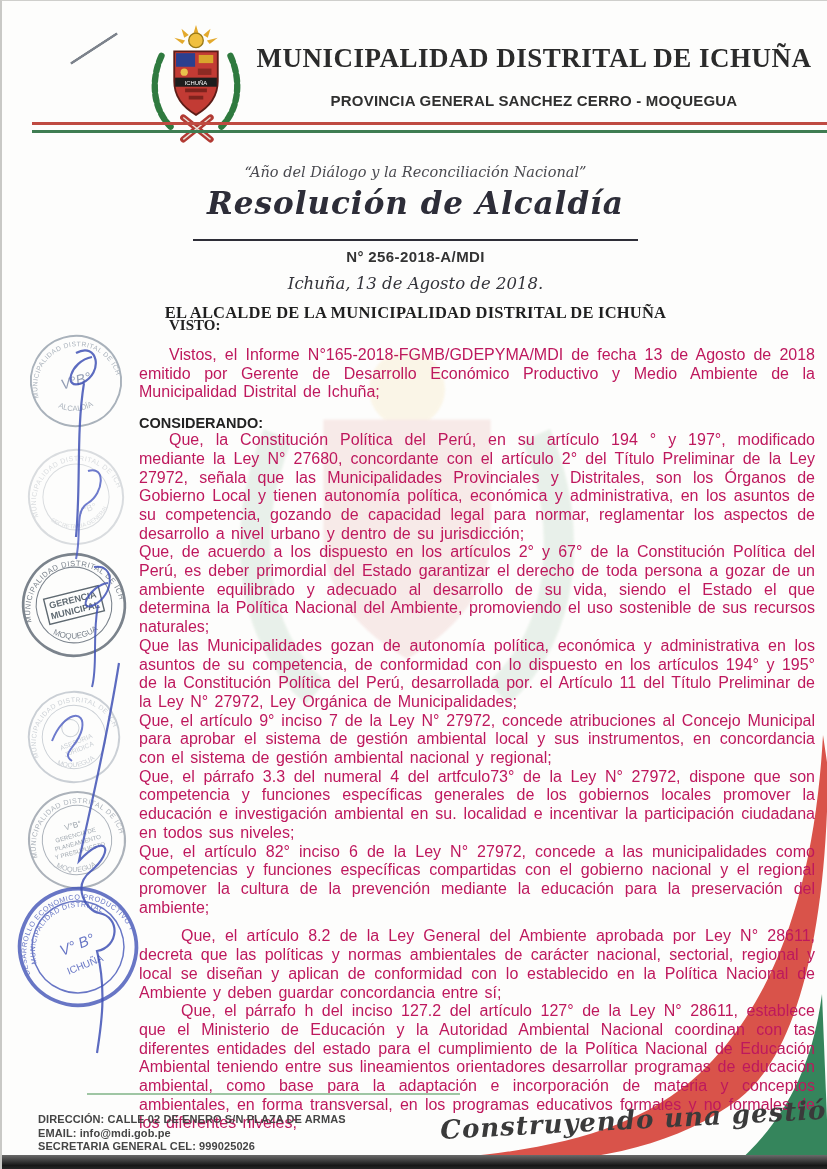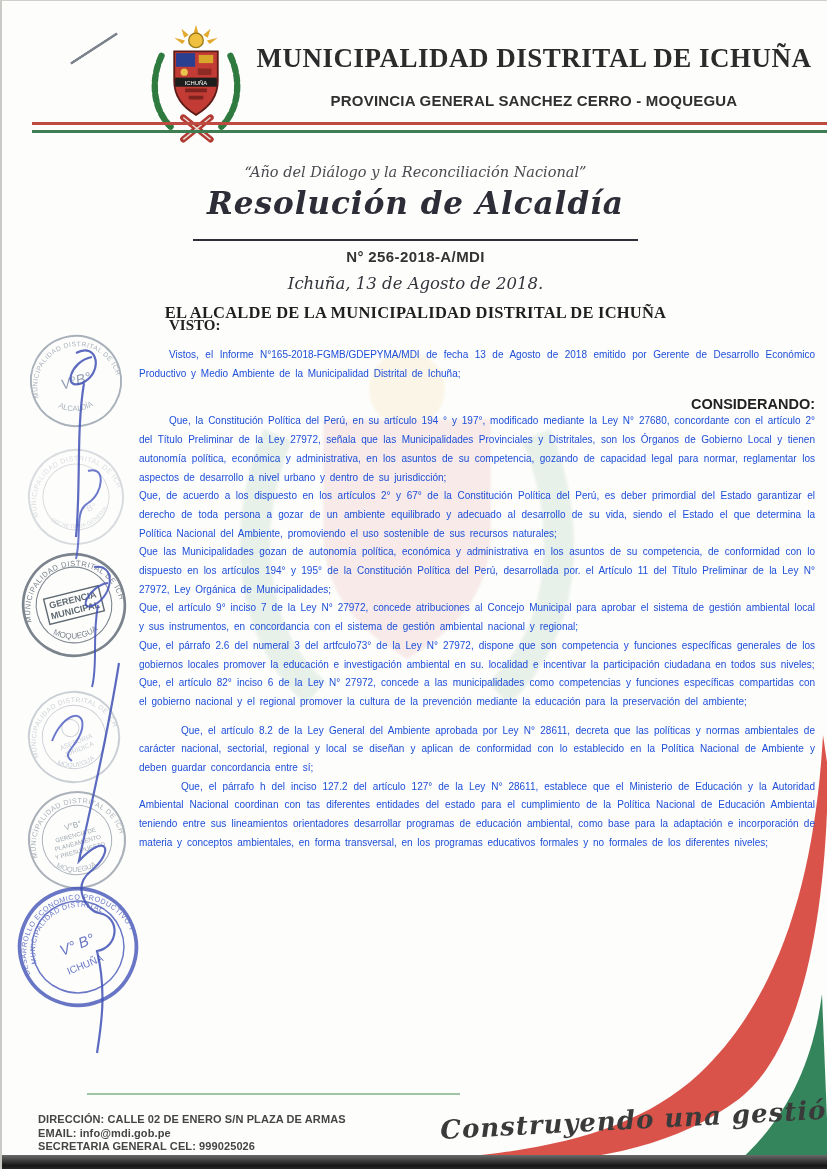--- a/index.html
+++ b/index.html
@@ -19,22 +19,22 @@
   .doc-head{position:absolute;left:0;right:0;top:163px;text-align:center;z-index:5;}
   .quote{font-family:"DejaVu Serif",serif;font-style:italic;font-size:14.5px;color:#4a4a50;}
   .doc-title{display:inline-block;margin-top:5px;font-family:"DejaVu Serif",serif;font-style:italic;font-weight:bold;
              font-size:31px;color:#2d2d38;border-bottom:2px solid #2e2e38;padding:0 14px 18px;letter-spacing:1px;}
   .doc-number{margin-top:7px;font-weight:bold;font-size:15px;color:#333;letter-spacing:.4px;}
   .doc-date{margin-top:9px;font-family:"DejaVu Serif",serif;font-style:italic;font-size:16.5px;color:#33333a;}
   .doc-issuer{margin-top:10px;font-family:"Liberation Serif",serif;font-weight:bold;font-size:16.5px;color:#1f1f1f;letter-spacing:.2px;}
   
   .body-text{position:absolute;left:137px;top:316px;width:676px;z-index:5;}
   .visto-label{font-family:"Liberation Serif",serif;font-weight:bold;font-size:15px;color:#222;margin-left:30px;}
-  .cons-label{font-weight:bold;font-size:14.5px;color:#222;margin-top:13px;text-align:right;}
-  .para{margin:0;text-align:justify;font-size:10px;line-height:18.7px;color:#1d4ed8;word-spacing:2px;}
+  .cons-label{font-weight:bold;font-size:14.5px;color:#222;margin-top:13px;}
+  .para{margin:0;text-align:justify;font-size:16px;line-height:18.7px;color:#be185d;word-spacing:2px;}
   .para.first{margin-top:12px;}
   .indent{text-indent:30px;}
   .indent-lg{text-indent:42px;}
   .gap-top{margin-top:10px;}
   
   .watermark{position:absolute;left:215px;top:330px;width:380px;height:390px;opacity:.10;filter:blur(1px);z-index:1;}
   
   .stamp{position:absolute;z-index:3;}
   .sig{position:absolute;z-index:4;}
   
@@ -107,21 +107,21 @@
   </div>
 
   <main class="body-text">
     <div class="visto-label">VISTO:</div>
     <p class="para first indent">Vistos, el Informe N°165-2018-FGMB/GDEPYMA/MDI de fecha 13 de Agosto de 2018 emitido por Gerente de Desarrollo Económico Productivo y Medio Ambiente de la Municipalidad Distrital de Ichuña;</p>
     <div class="cons-label">CONSIDERANDO:</div>
     <p class="para indent">Que, la Constitución Política del Perú, en su artículo 194 ° y 197°, modificado mediante la Ley N° 27680, concordante con el artículo 2° del Título Preliminar de la Ley 27972, señala que las Municipalidades Provinciales y Distritales, son los Órganos de Gobierno Local y tienen autonomía política, económica y administrativa, en los asuntos de su competencia, gozando de capacidad legal para normar, reglamentar los aspectos de desarrollo a nivel urbano y dentro de su jurisdicción;</p>
     <p class="para">Que, de acuerdo a los dispuesto en los artículos 2° y 67° de la Constitución Política del Perú, es deber primordial del Estado garantizar el derecho de toda persona a gozar de un ambiente equilibrado y adecuado al desarrollo de su vida, siendo el Estado el que determina la Política Nacional del Ambiente, promoviendo el uso sostenible de sus recursos naturales;</p>
     <p class="para">Que las Municipalidades gozan de autonomía política, económica y administrativa en los asuntos de su competencia, de conformidad con lo dispuesto en los artículos 194° y 195° de la Constitución Política del Perú, desarrollada por. el Artículo 11 del Título Preliminar de la Ley N° 27972, Ley Orgánica de Municipalidades;</p>
     <p class="para">Que, el artículo 9° inciso 7 de la Ley N° 27972, concede atribuciones al Concejo Municipal para aprobar el sistema de gestión ambiental local y sus instrumentos, en concordancia con el sistema de gestión ambiental nacional y regional;</p>
-    <p class="para">Que, el párrafo 2.6 del numeral 3 del artfculo73° de la Ley N° 27972, dispone que son competencia y funciones específicas generales de los gobiernos locales promover la educación e investigación ambiental en su. localidad e incentivar la participación ciudadana en todos sus niveles;</p>
+    <p class="para">Que, el párrafo 3.3 del numeral 4 del artfculo73° de la Ley N° 27972, dispone que son competencia y funciones específicas generales de los gobiernos locales promover la educación e investigación ambiental en su. localidad e incentivar la participación ciudadana en todos sus niveles;</p>
     <p class="para">Que, el artículo 82° inciso 6 de la Ley N° 27972, concede a las municipalidades como competencias y funciones específicas compartidas con el gobierno nacional y el regional promover la cultura de la prevención mediante la educación para la preservación del ambiente;</p>
     <p class="para gap-top indent-lg">Que, el artículo 8.2 de la Ley General del Ambiente aprobada por Ley N° 28611, decreta que las políticas y normas ambientales de carácter nacional, sectorial, regional y local se diseñan y aplican de conformidad con lo establecido en la Política Nacional de Ambiente y deben guardar concordancia entre sí;</p>
     <p class="para indent-lg">Que, el párrafo h del inciso 127.2 del artículo 127° de la Ley N° 28611, establece que el Ministerio de Educación y la Autoridad Ambiental Nacional coordinan con tas diferentes entidades del estado para el cumplimiento de la Política Nacional de Educación Ambiental teniendo entre sus lineamientos orientadores desarrollar programas de educación ambiental, como base para la adaptación e incorporación de materia y conceptos ambientales, en forma transversal, en los programas educativos formales y no formales de los diferentes niveles;</p>
   </main>
 
   <svg class="stamp" style="left:26px;top:332px;width:96px;height:96px;transform:rotate(-16deg);opacity:.75" viewBox="0 0 100 100">
     <circle cx="50" cy="50" r="47" fill="none" stroke="#8e99a6" stroke-width="2"></circle>
     <defs>
         <path id="a1t" d="M 8 56 A 42 42 0 1 1 92 56"></path>
         <path id="a1b" d="M 16 60 A 38 38 0 0 0 84 60"></path>

